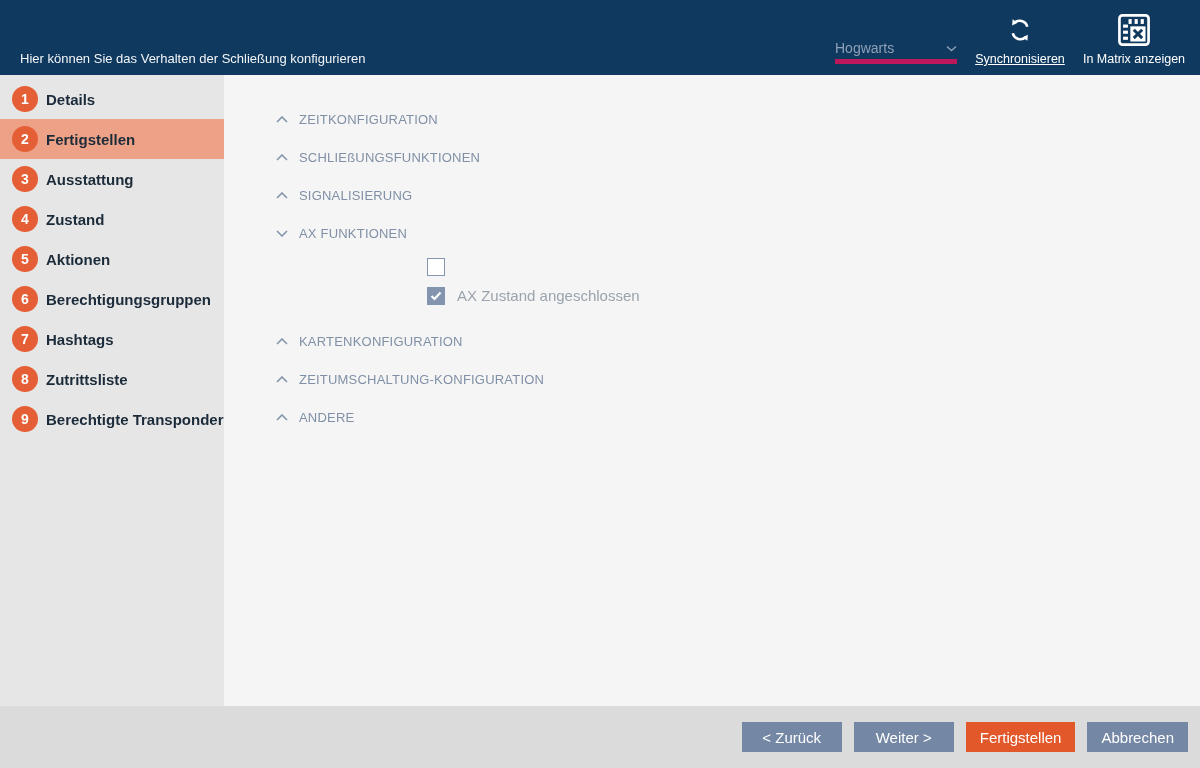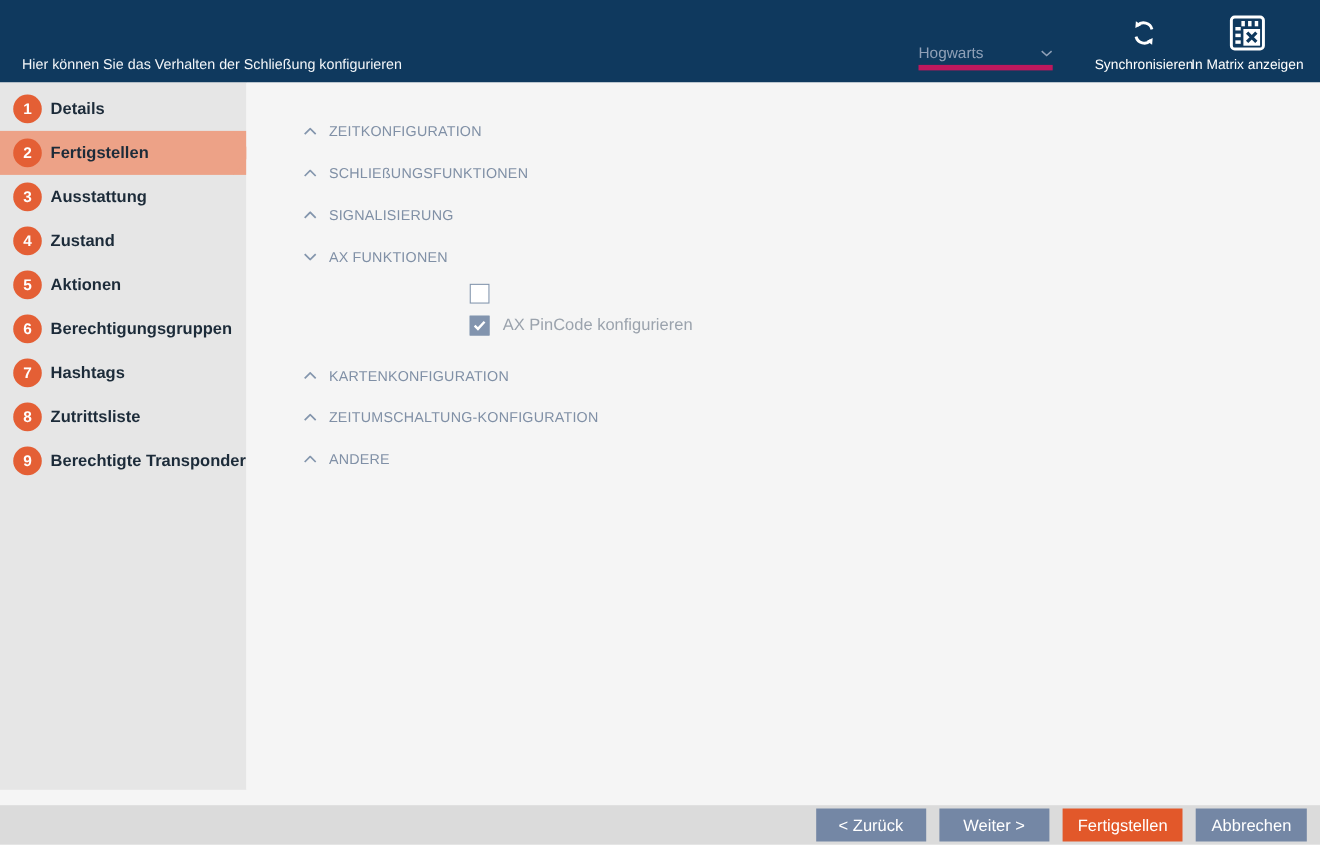--- a/index.html
+++ b/index.html
@@ -13,21 +13,21 @@
   .hdr-title{position:absolute;left:20px;top:10px;font-size:29px;font-weight:300;color:#ffffff;letter-spacing:.3px;}
   .hdr-sub{position:absolute;left:20px;top:51px;font-size:13px;font-weight:300;color:#f2f5f8;}
   .selector{
     position:absolute;left:835px;top:37px;width:122px;height:22px;
     border-bottom:5px solid #be185d;color:#8fa0b7;font-size:14px;
     display:flex;align-items:center;justify-content:space-between;cursor:pointer;
   }
   .hbtn{position:absolute;top:11px;height:64px;display:flex;flex-direction:column;align-items:center;justify-content:flex-start;color:#ffffff;cursor:pointer;}
   .hbtn .ic{height:38px;display:flex;align-items:center;justify-content:center;}
   .hbtn .lbl{font-size:12.5px;margin-top:3px;white-space:nowrap;}
-  .hbtn-sync{left:992px;width:96px;}
+  .hbtn-sync{left:972px;width:96px;text-decoration:underline;}
   .hbtn-matrix{left:1080px;width:108px;}
   
   .sidebar{position:absolute;top:75px;left:0;width:224px;height:643px;background:#e6e6e6;padding-top:4px;box-sizing:border-box;}
   .side-item{position:relative;height:40px;display:flex;align-items:center;padding-left:12px;cursor:pointer;}
   .side-item .num{
     width:26px;height:26px;border-radius:50%;background:#e45f35;color:#ffffff;
     font-size:14px;font-weight:700;display:flex;align-items:center;justify-content:center;flex:0 0 26px;
   }
   .side-item .side-label{margin-left:8px;font-size:15px;font-weight:700;color:#1c2b39;white-space:nowrap;}
   .side-item.active{background:#eda287;}
@@ -42,21 +42,21 @@
   .cb-row{height:29px;display:flex;align-items:center;margin-left:203px;font-size:15px;color:#3c4654;}
   .cb-box{
     width:18px;height:18px;box-sizing:border-box;border:1px solid #8496ad;background:#ffffff;
     margin-right:12px;display:flex;align-items:center;justify-content:center;cursor:pointer;flex:0 0 18px;
   }
   .cb-row.disabled{color:#9ba3ad;}
   .cb-row.disabled .cb-box{background:#8294ae;border-color:#8294ae;cursor:default;}
   .gap-after-group{margin-bottom:12px;}
   
   .footer{
-    position:absolute;left:0;bottom:0;width:1200px;height:36px;background:#dbdbdb;
+    position:absolute;left:0;bottom:0;width:1200px;height:62px;background:#dbdbdb;
     display:flex;align-items:center;justify-content:flex-end;gap:12px;padding-right:12px;box-sizing:border-box;
   }
   .btn{
     height:30px;min-width:100px;padding:0 14px;border:none;background:#7487a5;color:#ffffff;
     font-size:15px;font-family:"Liberation Sans", sans-serif;cursor:pointer;
   }
   .btn-finish{background:#e2582a;min-width:92px;}
 </style>
 </head>
 <body>
@@ -183,21 +183,21 @@
 
   <div class="cb-row">
     <span class="cb-box"></span>
   </div>
   <div class="cb-row disabled gap-after-group">
     <span class="cb-box">
       <svg width="12" height="10" viewBox="0 0 12 10">
           <polyline points="1.5,5 4.5,8 10.5,1.5" fill="none" stroke="#ffffff" stroke-width="2.2"></polyline>
         </svg>
     </span>
-    <span>AX PinCode konfigurieren</span>
+    <span>AX Zustand angeschlossen</span>
   </div>
 
   <div class="section-row">
     <span class="chev">
       <svg width="12" height="7" viewBox="0 0 12 7">
           <polyline points="1,6 6,1 11,6" fill="none" stroke="#8496ad" stroke-width="1.6"></polyline>
         </svg>
     </span>
     <span>KARTENKONFIGURATION</span>
   </div>

